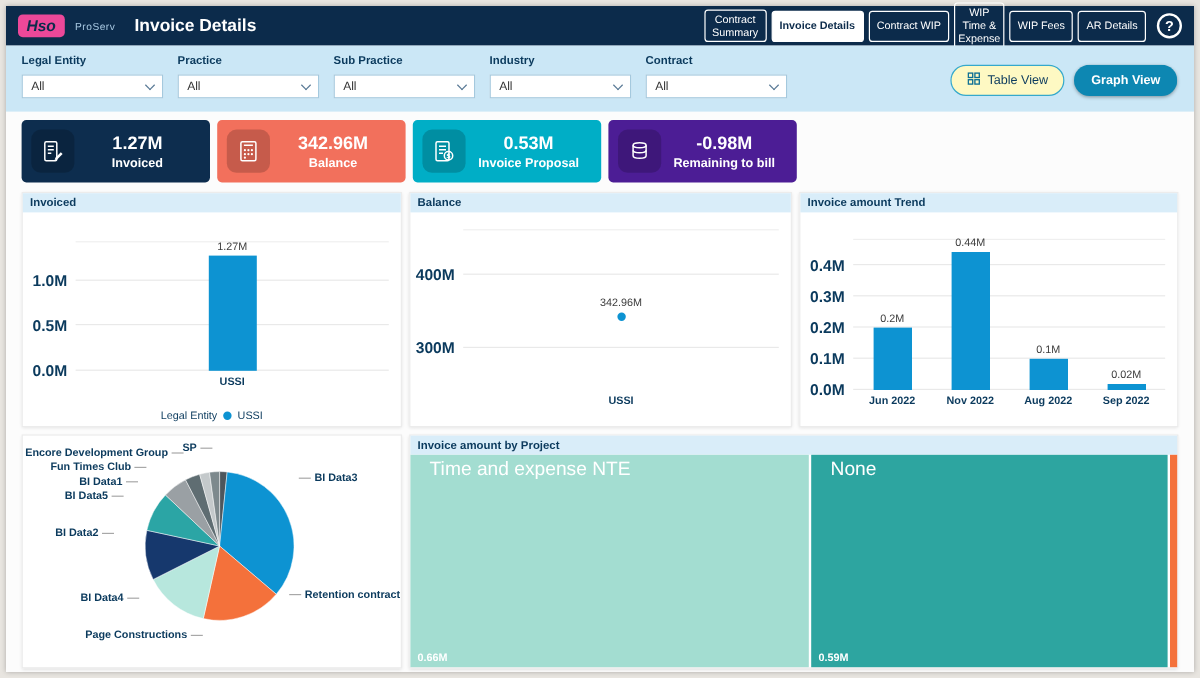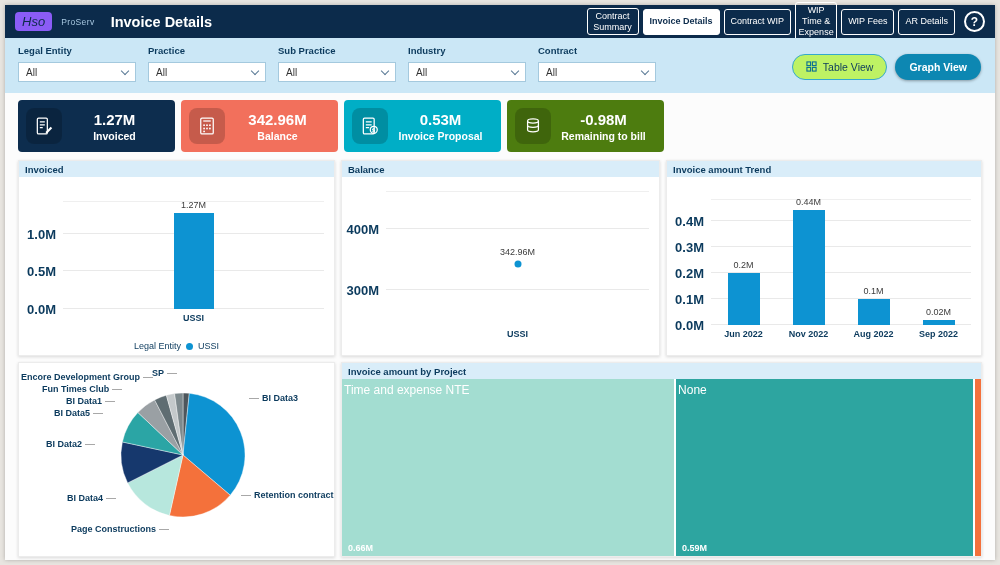--- a/index.html
+++ b/index.html
@@ -2,39 +2,39 @@
 <html><head>
 <meta charset="utf-8">
 <style>
   *{box-sizing:border-box;margin:0;padding:0}
   html,body{width:1000px;height:565px}
   body{background:#e8e5e0;font-family:"Liberation Sans",sans-serif;position:relative;overflow:hidden}
   .dashboard{position:absolute;left:5px;top:5px;width:990px;height:555px;background:#fcfcfc;box-shadow:0 0 4px rgba(0,0,0,.25)}
 
   
   .topbar{position:absolute;left:0;top:0;width:100%;height:33px;background:#0c2b4b;display:flex;align-items:center;padding:0 10px}
-  .logo{background:#8b5cf6;border-radius:4px;padding:2px 7px;font-weight:normal;font-style:italic;color:#0c2b4b;font-size:13px}
+  .logo{background:#ec4899;border-radius:4px;padding:2px 7px;font-weight:bold;font-style:italic;color:#0c2b4b;font-size:13px}
   .product{color:#a9c9e2;font-size:8.5px;margin-left:9px;letter-spacing:.4px}
   .title{color:#fff;font-size:14.5px;font-weight:bold;margin-left:16px}
   .topnav{margin-left:auto;display:flex;gap:4px;align-items:center}
   .navbtn{border:1px solid #fff;background:transparent;color:#fff;font-size:9px;text-align:center;padding:2px 6px;border-radius:3px;min-height:26px;line-height:1.2;display:flex;align-items:center;justify-content:center;cursor:pointer;white-space:nowrap;font-family:inherit}
   .navbtn.wrap{white-space:normal}
   .navbtn.active{background:#fff;color:#0c2b4b;font-weight:bold}
   .help{width:21px;height:21px;border:2px solid #fff;border-radius:50%;color:#fff;font-weight:bold;font-size:12px;display:flex;align-items:center;justify-content:center;margin-left:9px;cursor:pointer;flex:none}
 
   
   .filterbar{position:absolute;left:0;top:33px;width:100%;height:55px;background:#cbe7f6;display:flex;align-items:flex-start;padding:7px 14px 0 13px}
   .filters{display:flex;gap:12px}
   .filter{display:flex;flex-direction:column;gap:6px}
   .filter-label{font-size:9.5px;font-weight:bold;color:#0b3a5d}
   .select{width:118px;height:20px;background:#fff;border:1px solid #a4c9de;display:flex;align-items:center;justify-content:space-between;padding:0 7px;font-size:10px;color:#333;cursor:pointer}
   .chev{width:6px;height:6px;border-right:1.5px solid #5a7a96;border-bottom:1.5px solid #5a7a96;transform:rotate(45deg);margin-top:-3px}
   .viewbtns{margin-left:auto;display:flex;gap:8px;margin-top:9px}
   .btn-view{height:26px;border-radius:13px;display:flex;align-items:center;gap:6px;padding:0 13px;font-size:10.5px;cursor:pointer;border:1px solid transparent;font-family:inherit}
-  .btn-table{background:#bef264;border-color:#35a9cc;color:#0b3a5d}
+  .btn-table{background:#fef9c3;border-color:#35a9cc;color:#0b3a5d}
   .btn-graph{background:#0d87b2;color:#fff;font-weight:bold;box-shadow:0 1px 3px rgba(0,0,0,.35)}
 
   
   .kpis{position:absolute;left:13px;top:95px;display:flex;gap:6px}
   .kpi{width:157px;height:52px;border-radius:4px;display:flex;align-items:center;padding:8px;color:#fff;cursor:pointer}
   .kpi-icon{width:36px;height:36px;border-radius:8px;background:rgba(0,0,0,.18);display:flex;align-items:center;justify-content:center;flex:none}
   .kpi-text{flex:1;text-align:center}
   .kpi-value{font-size:15px;font-weight:bold}
   .kpi-label{font-size:10.5px;font-weight:bold;margin-top:2px}
 
@@ -74,21 +74,21 @@
   .plab-4{left:48px;top:130px}
   .plab-5{left:27px;top:76px}
   .plab-6{left:35px;top:45px}
   .plab-7{left:47px;top:33px}
   .plab-8{left:23px;top:21px}
   .plab-9{left:2px;top:9px}
 
   
   .treemap{position:absolute;inset:0;display:flex;gap:2px;background:#fff}
   .tile{position:relative;cursor:pointer}
-  .tile-label{position:absolute;left:2px;top:4px;font-size:12px;color:#fff}
+  .tile-label{position:absolute;left:16px;top:4px;font-size:16px;color:#fff}
   .tile-value{position:absolute;left:6px;bottom:3px;font-size:9px;font-weight:bold;color:#fff}
 </style>
 </head>
 <body>
 
 <div class="dashboard">
 
   <header class="topbar">
     <div class="logo">Hso</div>
     <div class="product">ProServ</div>
@@ -208,21 +208,21 @@
               <circle cx="16.5" cy="16.5" r="4.2"></circle>
             </g>
             <text x="16.5" y="19" font-size="6.5" fill="#fff" text-anchor="middle" font-family="DejaVu Sans, sans-serif" font-weight="bold">$</text>
           </svg>
         </div>
         <div class="kpi-text">
           <div class="kpi-value">0.53M</div>
           <div class="kpi-label">Invoice Proposal</div>
         </div>
       </div>
-      <div class="kpi" style="background: #4d7c0f;">
+      <div class="kpi" style="background: #4c1d95;">
         <div class="kpi-icon">
           <svg width="20" height="20" viewBox="0 0 24 24">
             <g fill="none" stroke="#fff" stroke-width="1.5">
               <ellipse cx="12" cy="6" rx="6.5" ry="2.5"></ellipse>
               <path d="M5.5 6v5c0 1.4 2.9 2.5 6.5 2.5s6.5-1.1 6.5-2.5V6"></path>
               <path d="M5.5 11v5.5c0 1.4 2.9 2.5 6.5 2.5s6.5-1.1 6.5-2.5V11"></path>
             </g>
           </svg>
         </div>
         <div class="kpi-text">

